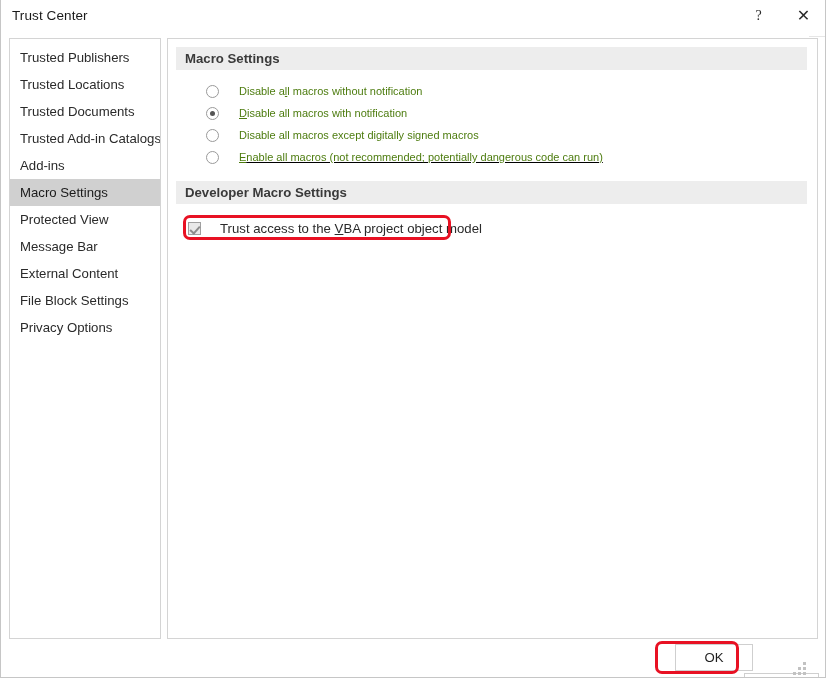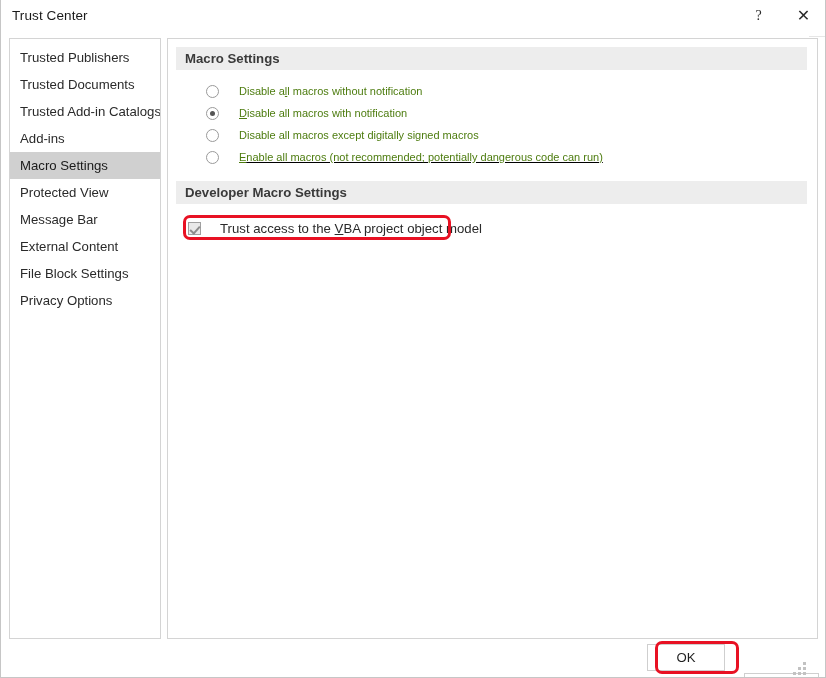--- a/index.html
+++ b/index.html
@@ -191,21 +191,21 @@
     background: #ffffff;
     border: 1px solid #cfcfcf;
     font-family: "Liberation Sans", sans-serif;
     font-size: 13.2px;
     color: #1f1f1f;
     text-align: center;
     line-height: 25px;
     cursor: default;
     padding: 0;
   }
-  #ok-button { left: 646px; top: 613px; width: 78px; }
+  #ok-button { left: 674px; top: 613px; width: 78px; }
   #cancel-button { left: 743px; top: 642px; width: 75px; padding-left: 16px; }
 
   
   .annotation {
     position: absolute;
     border: 3px solid #e81123;
     border-radius: 7px;
     pointer-events: none;
     background: transparent;
   }
@@ -238,20 +238,21 @@
     <button class="caption-btn" id="close-btn">
       <span id="close-glyph">✕</span>
     </button>
   </div>
 
   <div id="body-area">
 
     <div id="nav-panel">
       <div id="nav-list">
           <div class="nav-item"><span>Trusted Publishers</span></div>
+          <div class="nav-item"><span>Trusted Locations</span></div>
           <div class="nav-item"><span>Trusted Documents</span></div>
           <div class="nav-item"><span>Trusted Add-in Catalogs</span></div>
           <div class="nav-item"><span>Add-ins</span></div>
           <div class="nav-item selected"><span>Macro Settings</span></div>
           <div class="nav-item"><span>Protected View</span></div>
           <div class="nav-item"><span>Message Bar</span></div>
           <div class="nav-item"><span>External Content</span></div>
           <div class="nav-item"><span>File Block Settings</span></div>
           <div class="nav-item"><span>Privacy Options</span></div>
         </div>

